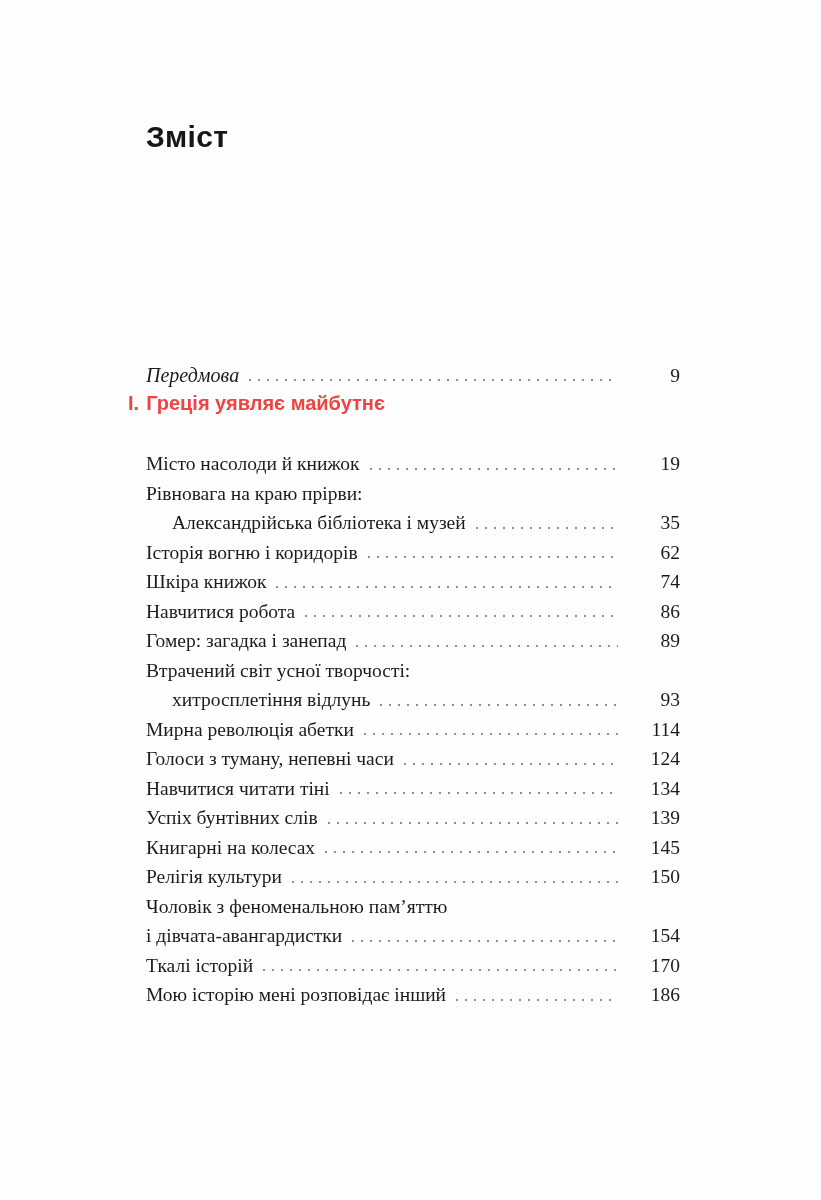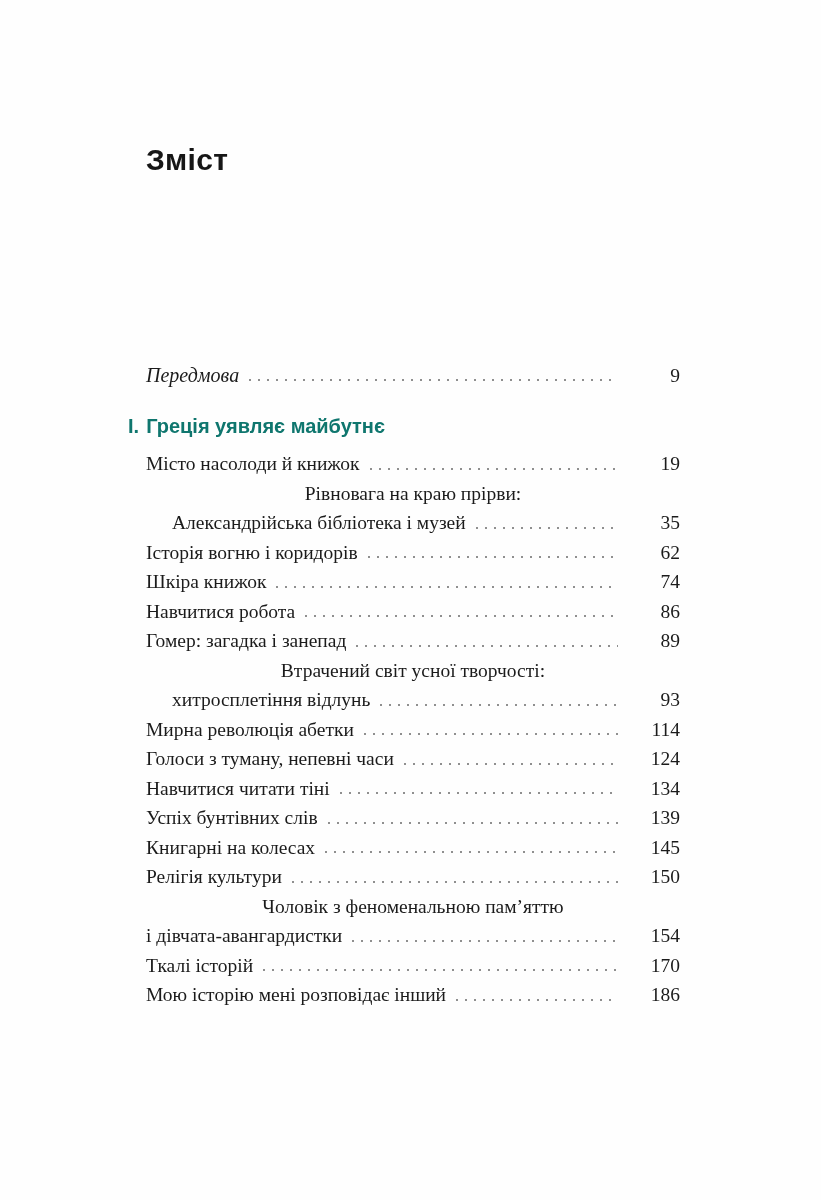--- a/index.html
+++ b/index.html
@@ -10,21 +10,21 @@
     position: relative;
     overflow: hidden;
     font-family: "Liberation Serif", serif;
     color: #1b1b1b;
   }
   .page { position: absolute; inset: 0; }
 
   #contents-title {
     position: absolute;
     left: 146px;
-    top: 123px;
+    top: 100px;
     font-family: "Liberation Sans", sans-serif;
     font-weight: 700;
     font-size: 30px;
     line-height: 34px;
     letter-spacing: 0.3px;
     color: #161616;
   }
 
   .preface-row {
     position: absolute;
@@ -33,42 +33,41 @@
     width: 534px;
     display: flex;
     font-style: italic;
     font-size: 20px;
     line-height: 27px;
   }
 
   .section-heading {
     position: absolute;
     left: 128px;
-    top: 414px;
+    top: 391px;
     font-family: "Liberation Sans", sans-serif;
     font-weight: 700;
     font-size: 20px;
     line-height: 25px;
-    color: #0f766e;
+    color: #ef4444;
     text-align: center;
   }
   .section-heading .sec-num { display: inline-block; margin-right: 7px; }
 
   #toc-list {
     position: absolute;
     left: 146px;
     top: 449px;
     width: 534px;
   }
 
   .toc-row {
     display: flex;
     line-height: 29.5px;
     font-size: 19.5px;
-    justify-content: center;
   }
   .toc-text { white-space: nowrap; }
   .toc-text.indent { padding-left: 26px; }
 
   .toc-leader {
     flex: 1;
     height: 2px;
     align-self: flex-end;
     margin: 0 22px 9px 10px;
     background-image: repeating-linear-gradient(

